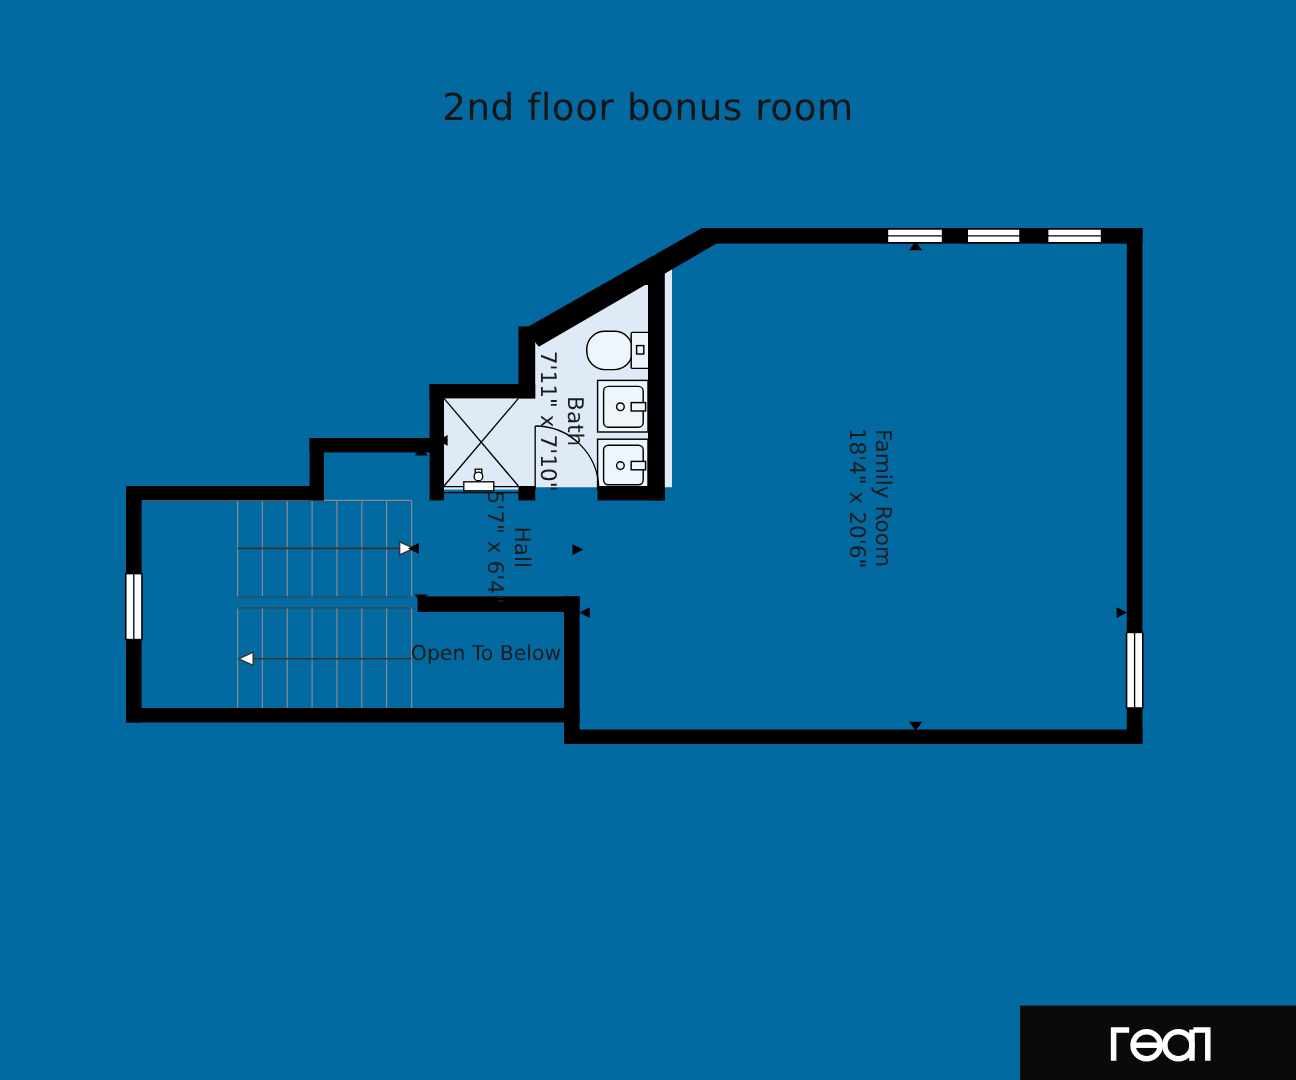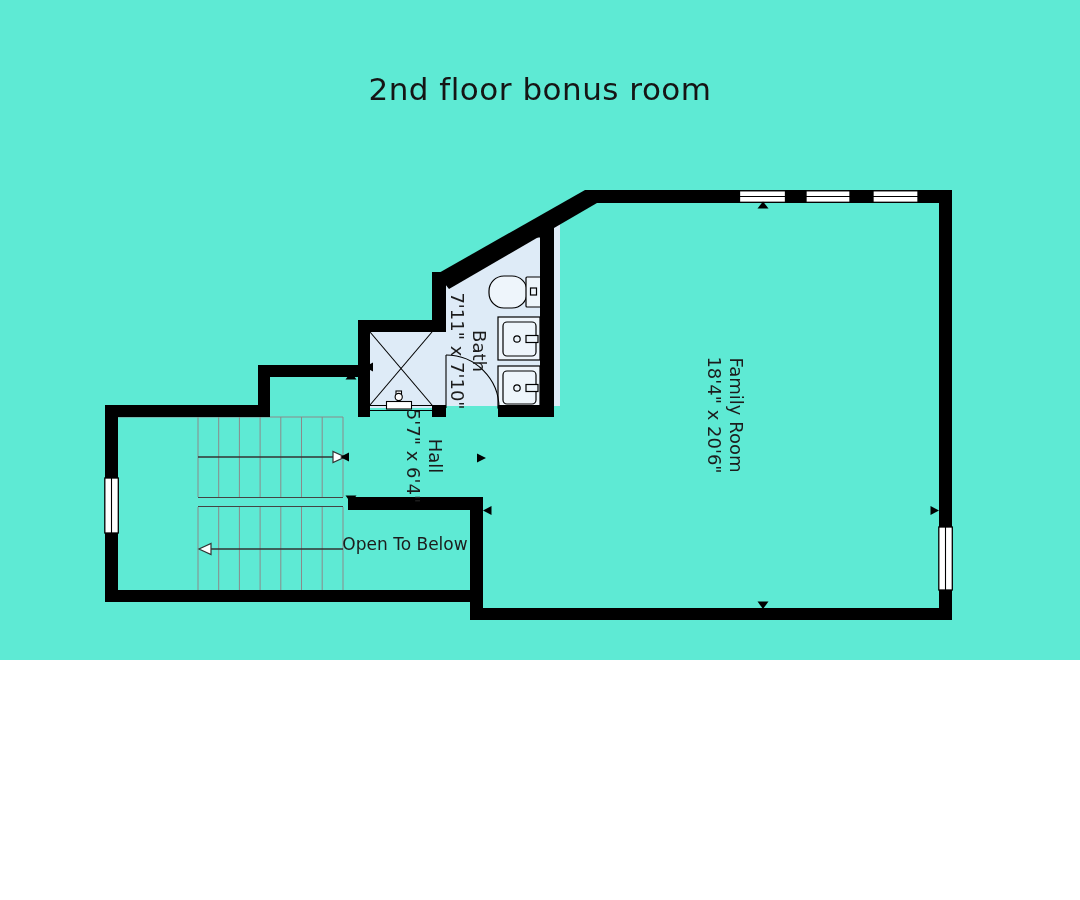--- a/index.html
+++ b/index.html
@@ -1,16 +1,16 @@
 <!DOCTYPE html>
 <html><head>
 <meta charset="utf-8">
 <style>
   html,body{margin:0;padding:0;background:#ffffff;}
-  .page{position:relative;width:1080px;height:660px;background:#5eead4;overflow:hidden;
+  .page{position:relative;width:1080px;height:900px;background:#0369a1;overflow:hidden;
         font-family:"DejaVu Sans","Liberation Sans",sans-serif;}
   svg{position:absolute;left:0;top:0;}
   .wall{fill:#000;}
   .wet{fill:#deebf7;}
   .fixture{fill:#eef5fb;stroke:#000;stroke-width:1.2;}
   .thin{stroke:#000;stroke-width:1.1;fill:none;}
   .stairline{stroke:#8a8a8a;stroke-width:1;fill:none;}
   .bandline{stroke:#444;stroke-width:1;fill:none;}
   .arrowline{stroke:#333;stroke-width:1.3;fill:none;}
   .openhead{fill:#fff;stroke:#333;stroke-width:1.2;}

